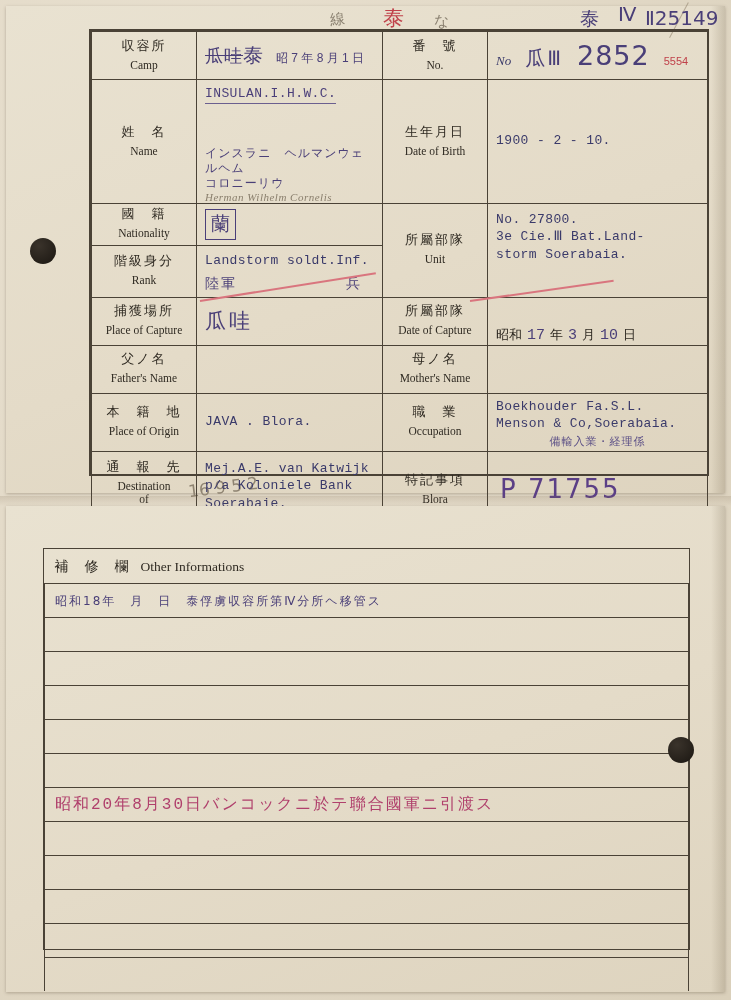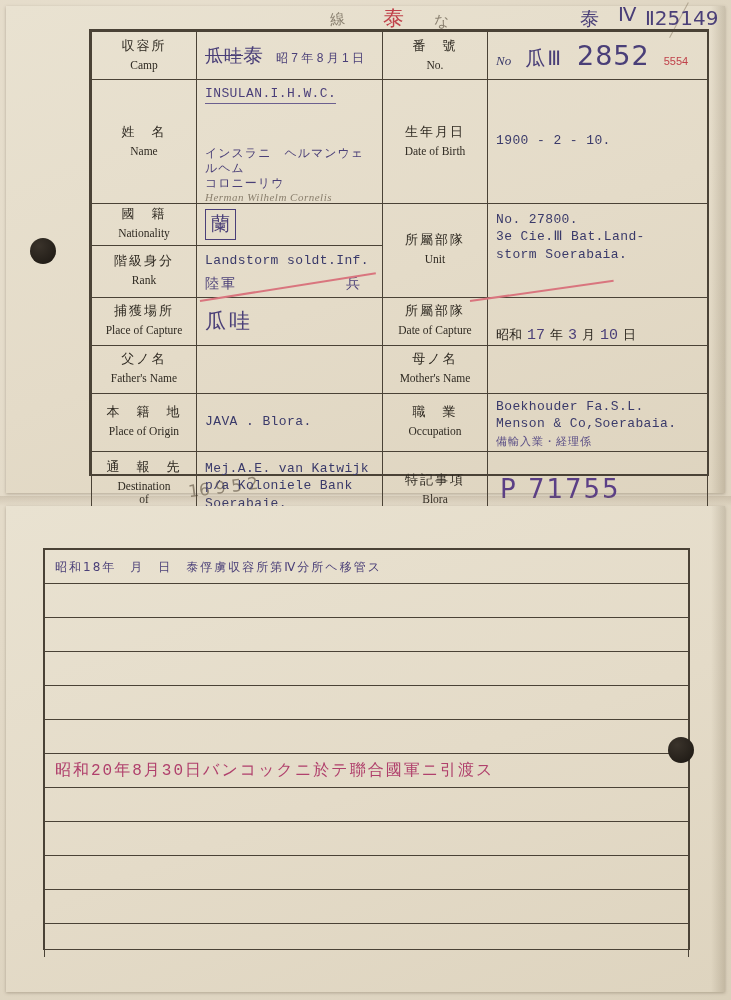--- a/index.html
+++ b/index.html
@@ -160,20 +160,21 @@
     font-family: "DejaVu Sans", sans-serif;
     font-size: 26px;
     color: #5b3f86;
     letter-spacing: 2px;
   }
   #occupation-note {
     font-family: "DejaVu Sans", sans-serif;
     font-size: 11px;
     color: #5b4f86;
     letter-spacing: 1px;
+    text-align: center;
   }
   #name-kana {
     font-family: "DejaVu Sans", sans-serif;
     font-size: 12px;
     color: #4a3f78;
     letter-spacing: 1px;
     line-height: 1.25;
     margin-top: 42px;
   }
   #name-latin {
@@ -454,20 +455,25 @@
   <div class="fold fold-a"></div>
 
   <div class="card card-bottom">
     <div class="edge-shadow"></div>
   </div>
 
   <div class="tbl2">
     <table class="grid2">
       <tbody>
         <tr>
+          <td style="height:34px;border-left:none;border-top:none;border-right:none;">
+            <span id="other-info-title"><span>補　修　欄</span>&nbsp;&nbsp;<span class="en">Other Informations</span></span>
+          </td>
+        </tr>
+        <tr>
           <td>
             <span id="row-transfer">昭和18年　月　日　泰俘虜収容所第Ⅳ分所ヘ移管ス</span>
           </td>
         </tr>
         <tr>
             <td></td>
           </tr>
         <tr>
             <td></td>
           </tr>

